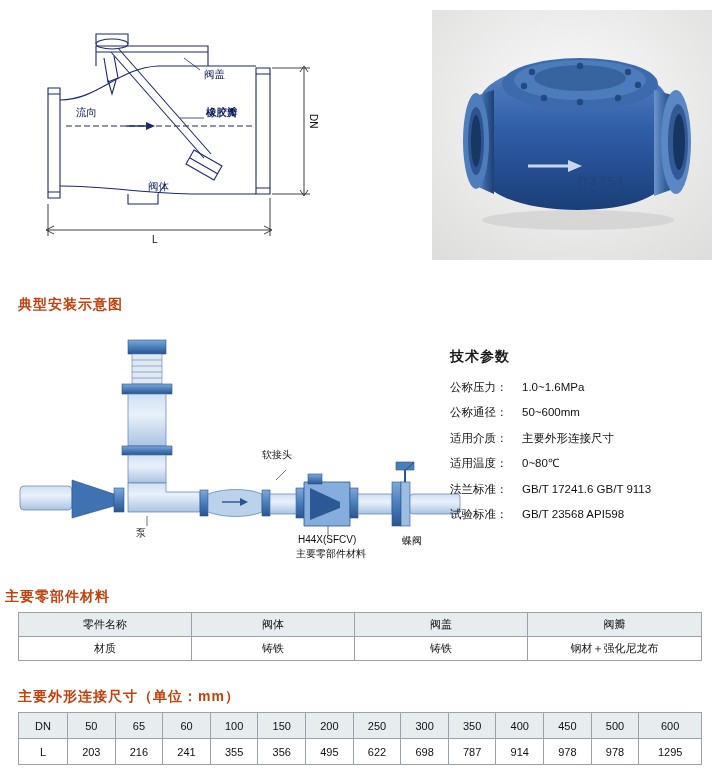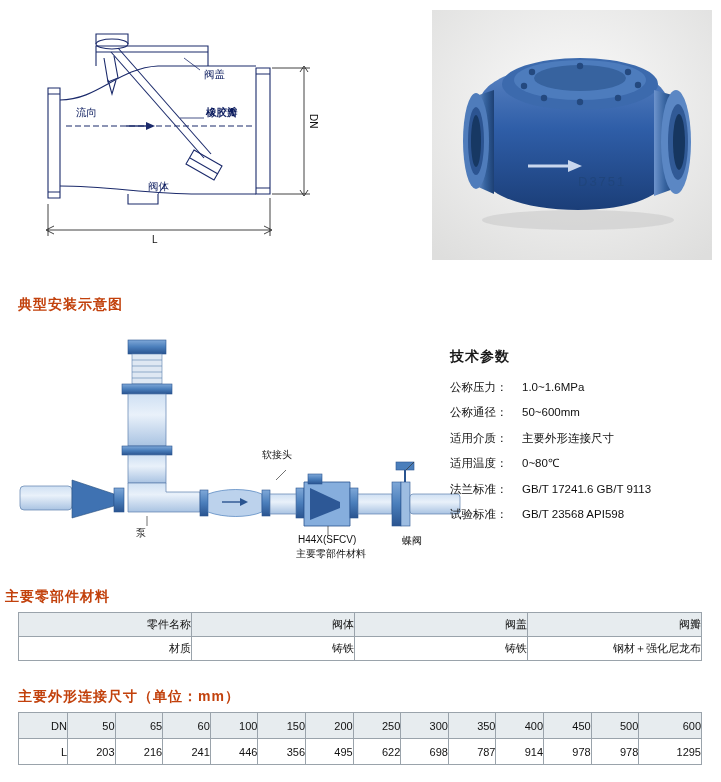--- a/index.html
+++ b/index.html
@@ -84,21 +84,21 @@
   .param-value { flex: 1; }
 
   
   table {
     border-collapse: collapse;
     font-size: 11px;
     color: #111;
   }
   td, th {
     border: 1px solid #9aa3ab;
-    text-align: right;
+    text-align: center;
     font-weight: normal;
     padding: 0;
   }
   .tbl-materials {
     position: absolute;
     left: 18px; top: 612px;
     width: 684px;
   }
   .tbl-materials th, .tbl-materials td {
     height: 23px;
@@ -406,21 +406,21 @@
         <td>400</td>
         <td>450</td>
         <td>500</td>
         <td>600</td>
       </tr>
       <tr>
         <td>L</td>
         <td>203</td>
         <td>216</td>
         <td>241</td>
-        <td>446</td>
+        <td>355</td>
         <td>356</td>
         <td>495</td>
         <td>622</td>
         <td>698</td>
         <td>787</td>
         <td>914</td>
         <td>978</td>
         <td>978</td>
         <td>1295</td>
       </tr>

